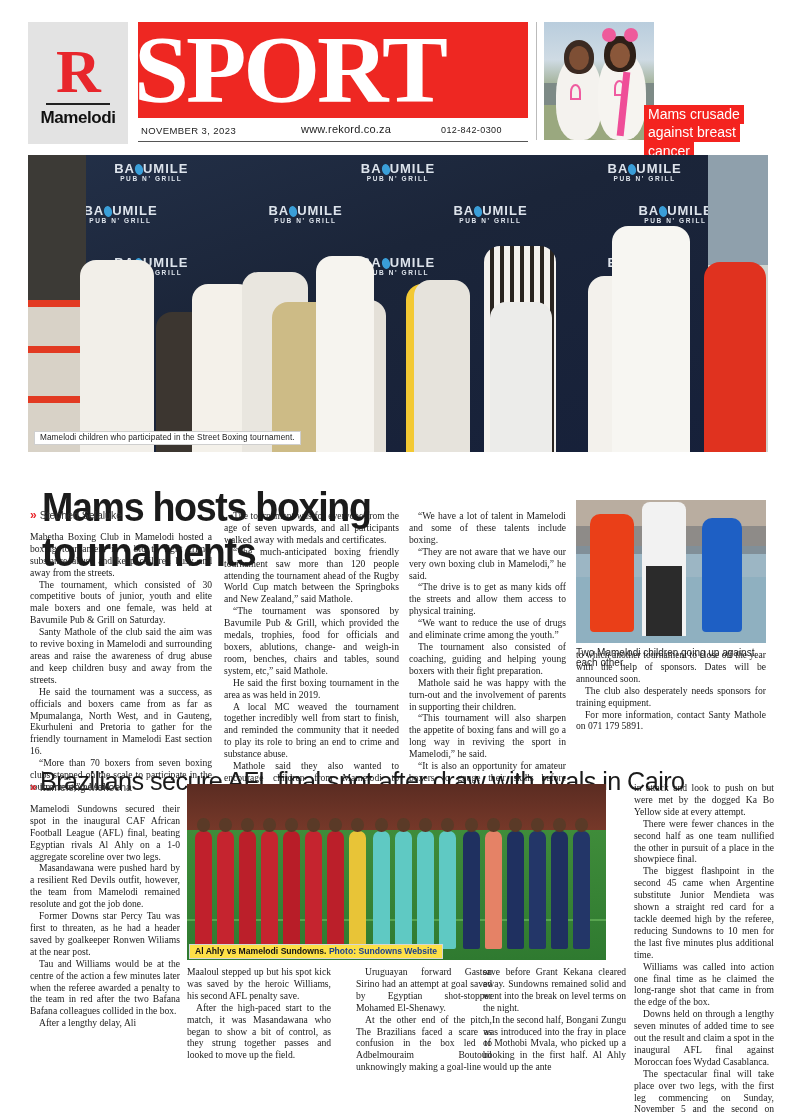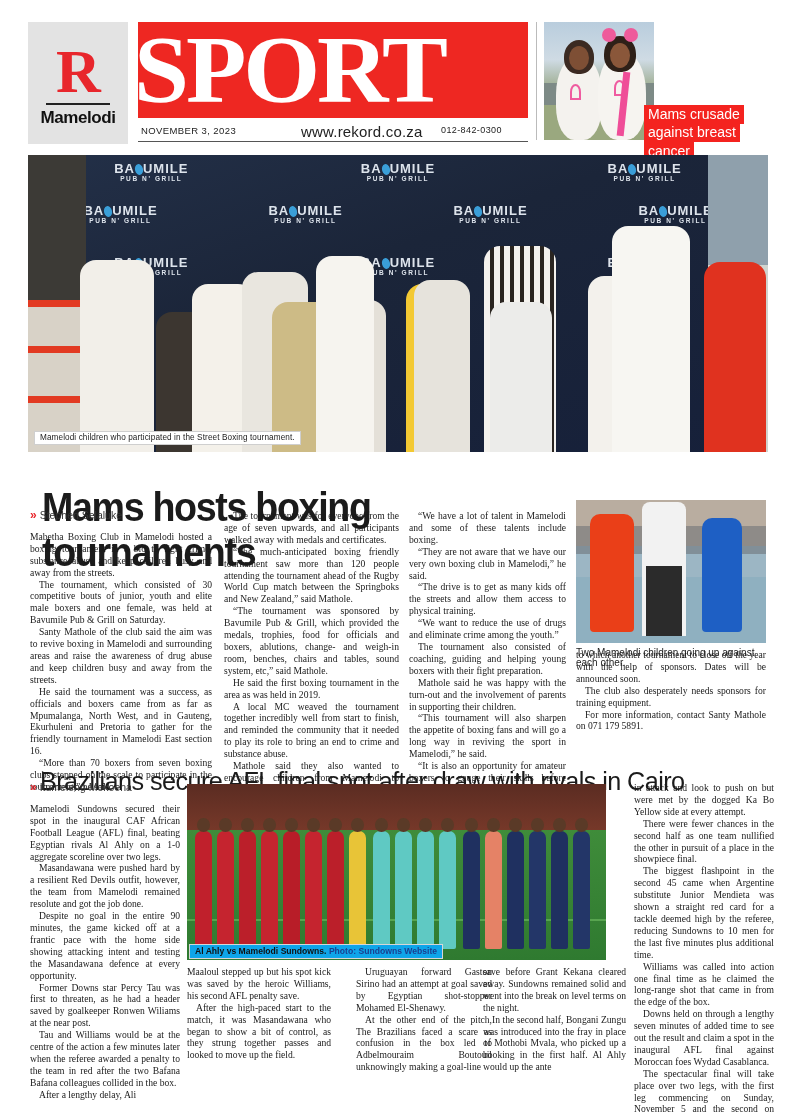--- a/index.html
+++ b/index.html
@@ -19,21 +19,21 @@
   .logo-rule{width:64px;height:2px;background:#222;margin:2px 0 3px 0;}
   .logo-sub{font-family:"Liberation Sans",sans-serif;font-weight:700;font-size:17px;color:#111;letter-spacing:-0.4px;}
 
   .sport-block{position:absolute;left:138px;top:0;width:390px;}
   .sport-red{background:#ee2722;height:96px;display:flex;align-items:center;overflow:hidden;}
   .sport-word{font-family:"Liberation Serif",serif;font-weight:700;color:#fff;font-size:96px;
               line-height:86px;letter-spacing:-3px;margin-left:-4px;transform:scaleX(1.03);transform-origin:left center;}
   .sport-meta{display:flex;align-items:center;height:24px;font-family:"Liberation Sans",sans-serif;
               font-size:9.5px;color:#222;letter-spacing:0.4px;position:relative;}
   .meta-date{position:absolute;left:3px;top:7px;}
-  .meta-url{position:absolute;left:163px;top:5px;font-size:15px;letter-spacing:0.2px;}
+  .meta-url{position:absolute;left:163px;top:5px;font-size:11px;letter-spacing:0.2px;}
   .meta-tel{position:absolute;left:303px;top:7px;font-size:9px;}
   .meta-rule{position:absolute;left:0;bottom:0;width:390px;height:1.5px;background:#555;}
 
   .vrule{position:absolute;left:536px;top:0;width:1px;height:118px;background:#bbb;}
 
   .promo{position:absolute;left:544px;top:0;width:110px;height:118px;overflow:hidden;}
   .promo-sky{position:absolute;inset:0;background:linear-gradient(#b9cddd 0%,#cfdbe4 32%,#9fae92 55%,#8e9c7f 100%);}
   .promo-road{position:absolute;left:0;top:52%;width:100%;height:18%;background:#7d8a86;}
   .promo-ground{position:absolute;left:0;bottom:0;width:100%;height:30%;background:#9aa87f;}
   .pf{position:absolute;border-radius:46% 46% 40% 40%;}
@@ -116,21 +116,21 @@
   .a2c5{left:634px;top:782px;width:140px;}
 
   .photo3{position:absolute;left:187px;top:784px;width:419px;height:176px;overflow:hidden;background:#2a6a2d;}
   .p3-stand{position:absolute;left:0;top:0;width:100%;height:30%;
             background:linear-gradient(#5b2c22,#7a3a2a);}
   .p3-pitch{position:absolute;left:0;top:26%;width:100%;height:74%;
             background:linear-gradient(#3f8c3a,#2f7a30);}
   .p3-line{position:absolute;left:0;bottom:22%;width:100%;height:2px;background:#6fbd63;opacity:.6;}
   .pl{position:absolute;bottom:6%;width:17px;height:118px;border-radius:7px 7px 2px 2px;}
   .pl i{position:absolute;left:2px;top:-13px;width:13px;height:14px;background:#5a3a27;border-radius:48%;}
-  .cap3{position:absolute;left:189px;top:944px;background:#0ea5e9;padding:1px 5px 2px 5px;
+  .cap3{position:absolute;left:189px;top:944px;background:#fde047;padding:1px 5px 2px 5px;
         font-family:"Liberation Sans",sans-serif;font-size:8.6px;color:#111;font-weight:700;border:1px solid #d6d6d6;text-align:right;}
   .cap3 .b{color:#1b3f8f;}
 </style>
 </head>
 <body>
 
 <div class="page">
 
   <div class="masthead">
 
@@ -298,21 +298,20 @@
   </div>
 
   <h2 class="head2">Brazilians secure AFL final spot after draw with rivals in Cairo</h2>
 
   <div class="col a2c1">
     <div class="byline">
       <span class="arrows">»</span><span>Itumeleng Mokoena</span>
     </div>
     <p class="noind">Mamelodi Sundowns secured their spot in the inaugural CAF African Football League (AFL) final, beating Egyptian rivals Al Ahly on a 1-0 aggregate scoreline over two legs.</p>
     <p>Masandawana were pushed hard by a resilient Red Devils outfit, however, the team from Mamelodi remained resolute and got the job done.</p>
-    <p>Despite no goal in the entire 90 minutes, the game kicked off at a frantic pace with the home side showing attacking intent and testing the Masandawana defence at every opportunity.</p>
     <p>Former Downs star Percy Tau was first to threaten, as he had a header saved by goalkeeper Ronwen Wiliams at the near post.</p>
     <p>Tau and Williams would be at the centre of the action a few minutes later when the referee awarded a penalty to the team in red after the two Bafana Bafana colleagues collided in the box.</p>
     <p>After a lengthy delay, Ali</p>
   </div>
 
   <div class="photo3">
     <div class="p3-stand"></div>
     <div class="p3-pitch"></div>
     <div class="p3-line"></div>
 

